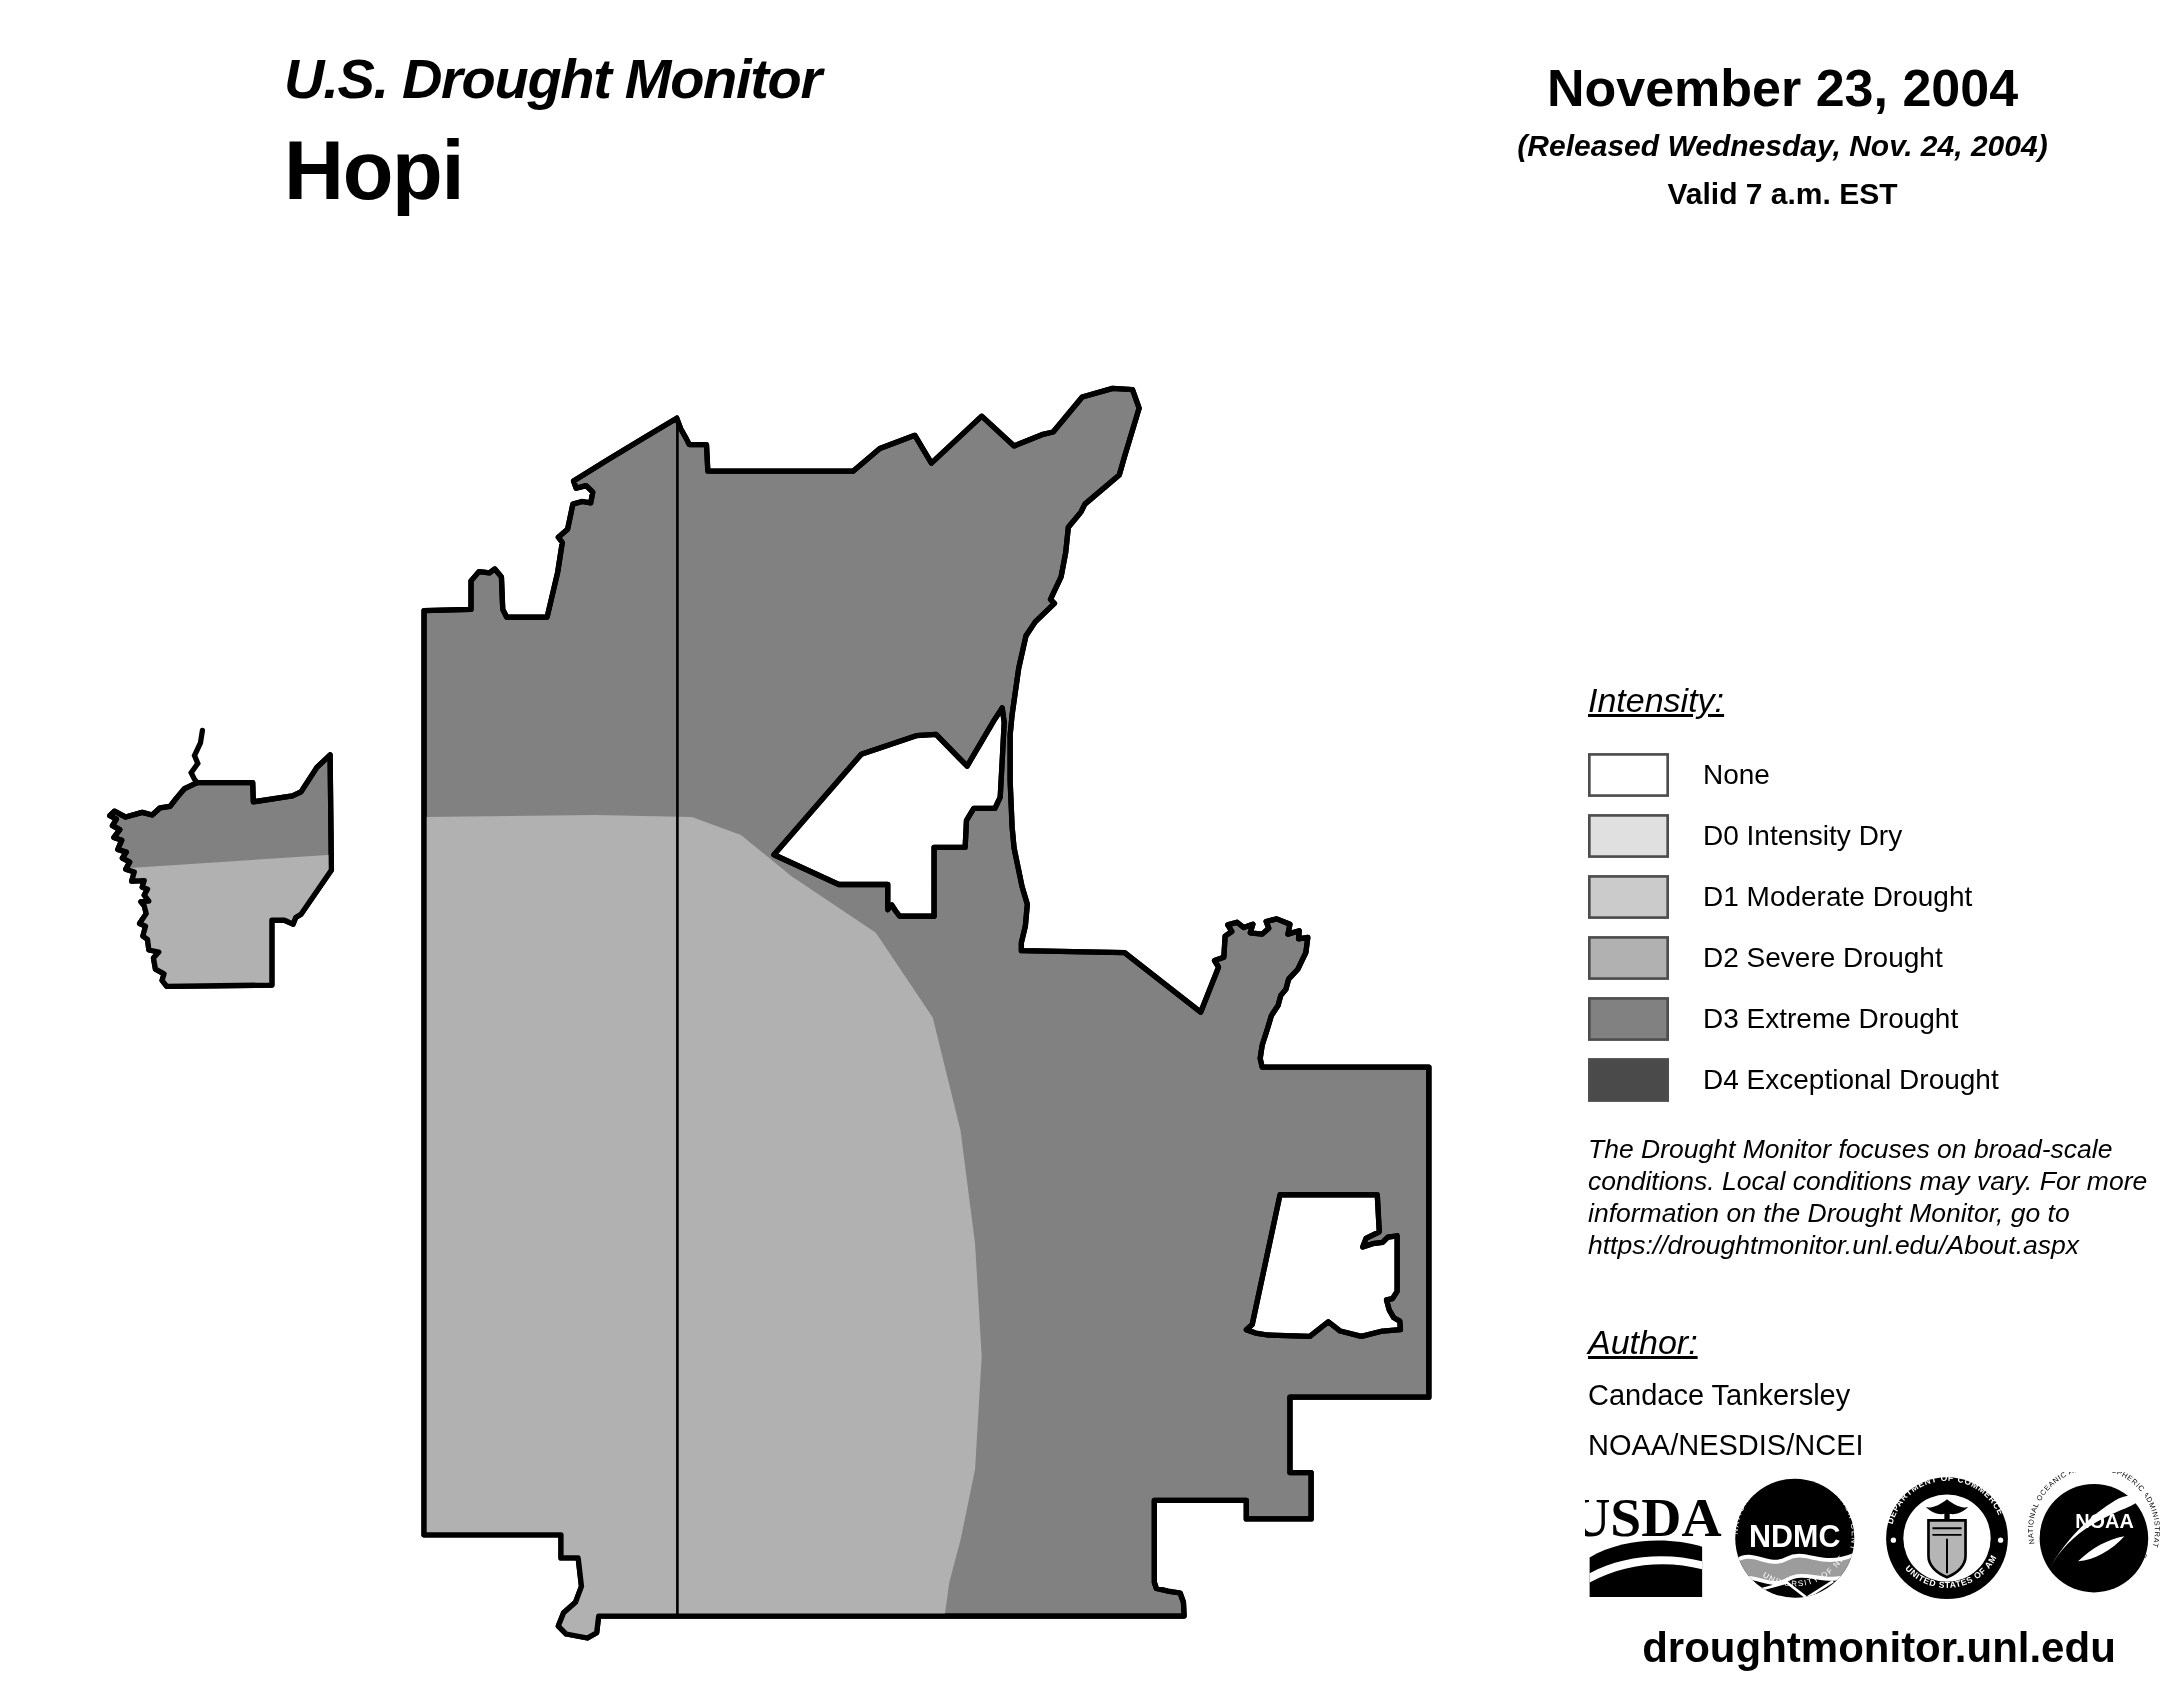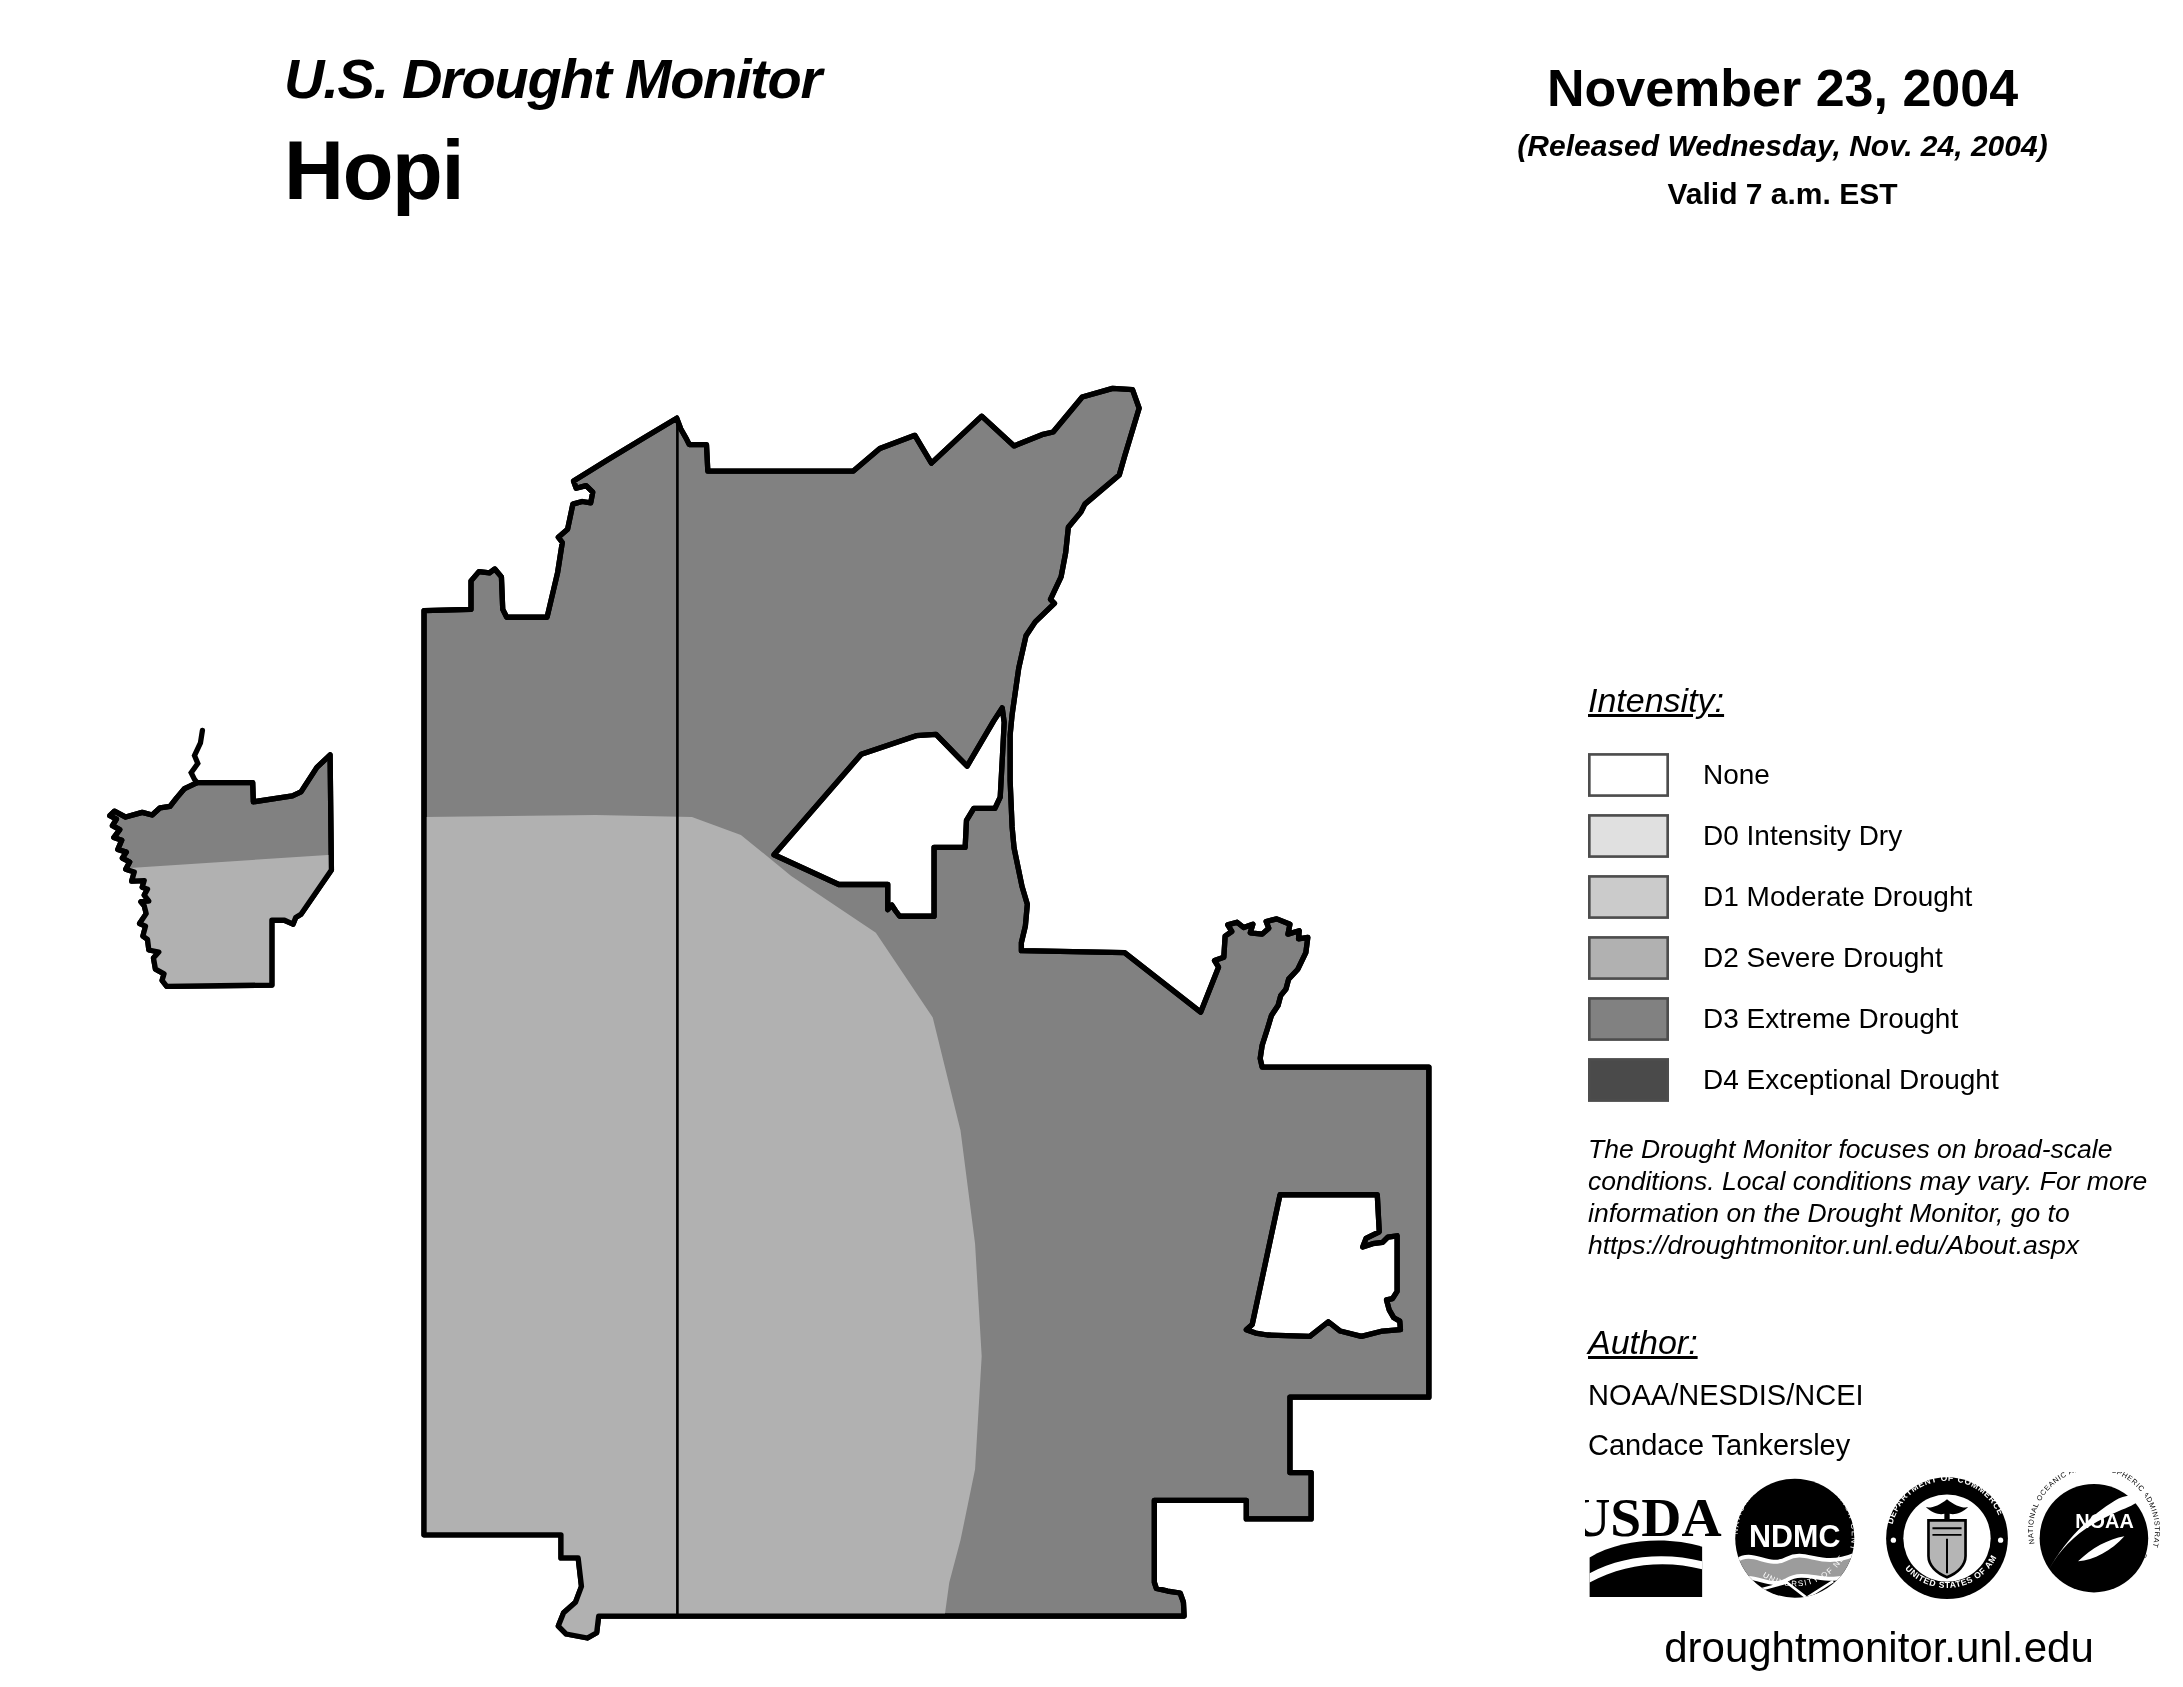--- a/index.html
+++ b/index.html
@@ -16,21 +16,21 @@
   
   .legend{left:1588px;top:681px;width:582px;}
   .legend-heading{font-size:34px;font-style:italic;text-decoration:underline;margin-bottom:24px;}
   .legend-row{display:flex;align-items:center;height:61px;}
   .legend-label{font-size:28px;margin-left:34px;}
   
   .disclaimer{left:1588px;top:1133px;width:609px;font-size:26.5px;font-style:italic;line-height:32px;}
   .author-block{left:1588px;top:1323px;width:529px;}
   .author-heading{font-size:34px;font-style:italic;text-decoration:underline;}
   .author-line{font-size:29px;margin-top:17px;}
-  .footer-url{left:1588px;top:1624px;width:582px;text-align:center;font-size:42px;font-weight:normal;}
+  .footer-url{left:1588px;top:1624px;width:582px;text-align:center;font-size:42px;font-weight:bold;}
   .logos{left:1585px;top:1472px;width:589px;height:139px;}
 </style>
 </head>
 <body>
 
 <svg class="abs" style="left:0;top:0" width="2183" height="1687" viewBox="0 0 3300 2550" xmlns="http://www.w3.org/2000/svg">
 
   <path fill-rule="evenodd" stroke="#000000" stroke-width="8" stroke-linejoin="round" d="M 641 923 L 712 921 L 712 878 L 724 864 L 740 866 L 748 860 L 758 872 L 760 921 L 766 933 L 827 933
        L 843 865 L 850 820 L 844 812 L 858 800 L 866 762 L 880 758 L 893 760 L 896 744 L 886 734 L 871 738 L 867 727
        L 920 694 L 975 661 L 1023 632 L 1029 648 L 1038 664 L 1042 672 L 1068 672 L 1070 712 L 1290 712
@@ -139,22 +139,22 @@
 
 <div class="abs disclaimer">
   <div>The Drought Monitor focuses on broad-scale</div>
   <div>conditions. Local conditions may vary. For more</div>
   <div>information on the Drought Monitor, go to</div>
   <div>https://droughtmonitor.unl.edu/About.aspx</div>
 </div>
 
 <div class="abs author-block">
   <div class="author-heading">Author:</div>
+  <div class="author-line">Candace Tankersley</div>
   <div class="author-line">NOAA/NESDIS/NCEI</div>
-  <div class="author-line">Candace Tankersley</div>
 </div>
 
 <svg class="abs logos" width="589" height="139" viewBox="2395 2225 890 210" xmlns="http://www.w3.org/2000/svg">
 
   <g>
     <text x="2487" y="2322" text-anchor="middle" font-family="Liberation Serif, serif" font-weight="bold" font-size="84">USDA</text>
     <path fill="#000" d="M 2402 2354 C 2450 2326 2520 2322 2572 2338 L 2572 2414 L 2402 2414 Z"></path>
     <path fill="#fff" d="M 2402 2378 C 2452 2350 2520 2346 2572 2360 L 2572 2372 C 2520 2358 2455 2362 2402 2392 Z"></path>
   </g>
 

